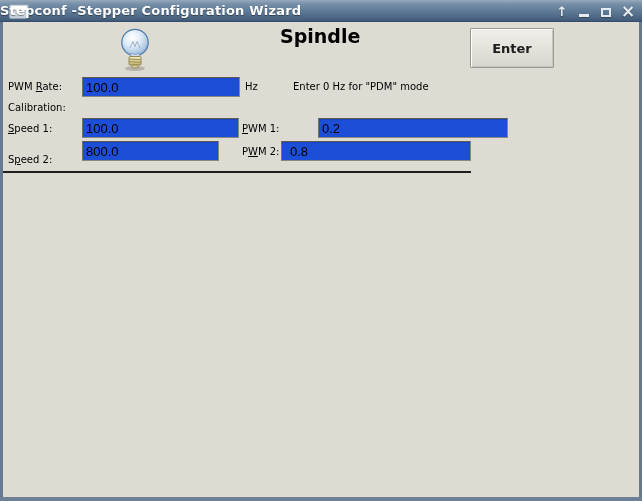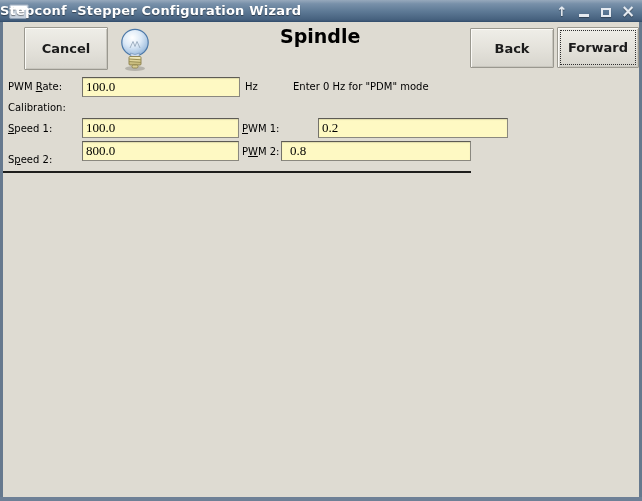--- a/index.html
+++ b/index.html
@@ -65,22 +65,22 @@
   
   .bulb{position:absolute;left:112px;top:26px;}
   
   .lbl{
     position:absolute;font-size:10px;color:#000;line-height:16px;white-space:pre;
   }
   .lbl .mn{text-decoration:underline;}
   .entry{
     position:absolute;height:20px;
     border:1px solid #8a887f;border-top-color:#5d5b54;border-left-color:#74726a;
-    background:#fef9c3;
-    font-family:Liberation Serif, serif;
+    background:#1d4ed8;
+    font-family:Liberation Sans, sans-serif;
     font-size:13px;color:#000;padding:0 3px;
     box-shadow:inset 0 1px 1px rgba(0,0,0,0.12);
     border-radius:0;
   }
   .sep{
     position:absolute;left:2px;top:171px;width:469px;height:2px;
     background:#1e1e1c;
   }
 </style>
 </head>
@@ -102,21 +102,20 @@
         </span>
       <span class="ctrl">
           <span class="maxbox"></span>
         </span>
       <span class="ctrl">
           <span class="glyph x">×</span>
         </span>
     </span>
   </div>
 
-  <button class="btn cancel">Cancel</button>
 
   <svg class="bulb" width="46" height="46" viewBox="0 0 46 46">
     <defs>
       <radialGradient id="gGlass" cx="0.4" cy="0.32" r="0.75">
         <stop offset="0" stop-color="#ffffff"></stop>
         <stop offset="0.45" stop-color="#ddeaf7"></stop>
         <stop offset="0.8" stop-color="#aac6e3"></stop>
         <stop offset="1" stop-color="#82a7cd"></stop>
       </radialGradient>
       <linearGradient id="gBase" x1="0" y1="0" x2="0" y2="1">
@@ -130,37 +129,36 @@
     <path d="M18 22 L21 15.5 L23 20.5 L25 15.5 L28 22" fill="none" stroke="#93a6b8" stroke-width="1" opacity="0.85"></path>
     <path d="M18.5 27 Q23 30 27.5 27 L27 31 L19 31 Z" fill="#cfdcec" stroke="#7d9cc0" stroke-width="0.8"></path>
     <rect x="17" y="30.5" width="12" height="8.5" rx="1" fill="url(#gBase)" stroke="#8a7f4a" stroke-width="0.9"></rect>
     <line x1="17" y1="33" x2="29" y2="33.8" stroke="#9a8f55" stroke-width="1"></line>
     <line x1="17" y1="35.6" x2="29" y2="36.4" stroke="#9a8f55" stroke-width="1"></line>
     <rect x="20" y="39" width="6" height="3" rx="1.4" fill="#d8cd92" stroke="#8a7f4a" stroke-width="0.8"></rect>
   </svg>
 
   <div class="heading">Spindle</div>
 
-  <button class="btn back">Back</button>
-  <button class="btn forward">Forward</button>
+  <button class="btn back">Enter</button>
 
   <span class="lbl" style="left:8px;top:79px;"><span>PWM </span><span class="mn">R</span><span>ate:</span></span>
   <input class="entry" style="left: 82px; top: 77px; width: 158px;" value="100.0">
   <span class="lbl" style="left:245px;top:79px;text-align:center;">Hz</span>
   <span class="lbl" style="left:293px;top:79px;">Enter 0 Hz for "PDM" mode</span>
 
   <span class="lbl" style="left:8px;top:100px;">Calibration:</span>
 
   <span class="lbl" style="left:8px;top:121px;"><span></span><span class="mn">S</span><span>peed 1:</span></span>
   <input class="entry" style="left: 82px; top: 118px; width: 157px;" value="100.0">
   <span class="lbl" style="left:242px;top:121px;"><span></span><span class="mn">P</span><span>WM 1:</span></span>
   <input class="entry" style="left: 281px; top: 118px; width: 190px; margin-left: 37px;" value="0.2">
 
   <span class="lbl" style="left:8px;top:152px;"><span>S</span><span class="mn">p</span><span>eed 2:</span></span>
-  <input class="entry" style="left: 82px; top: 141px; width: 157px;" value="800.0">
+  <input class="entry" style="left: 82px; top: 141px; width: 137px;" value="800.0">
   <span class="lbl" style="left:242px;top:144px;"><span>P</span><span class="mn">W</span><span>M 2:</span></span>
   <input class="entry" style="left: 281px; top: 141px; width: 190px; padding-left: 8px;" value="0.8">
 
   <div class="sep"></div>
 
   <div class="edge left"></div>
   <div class="edge right"></div>
   <div class="edge bottom"></div>
 
 </div>

